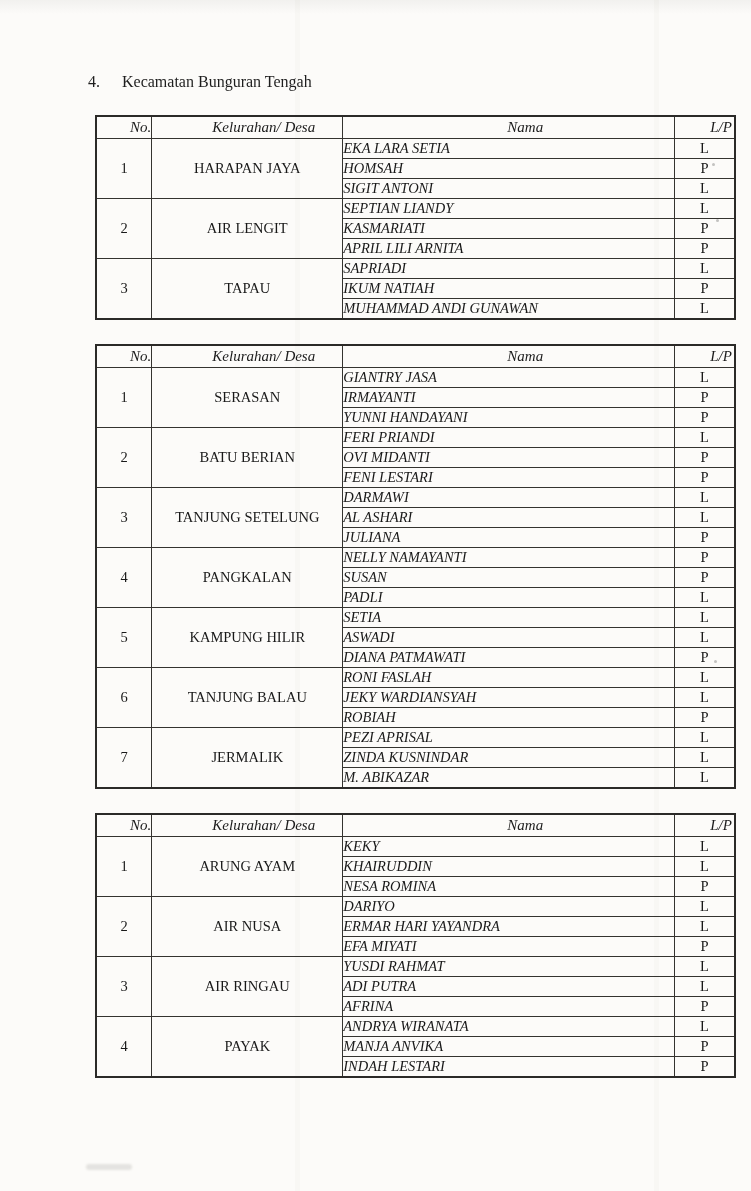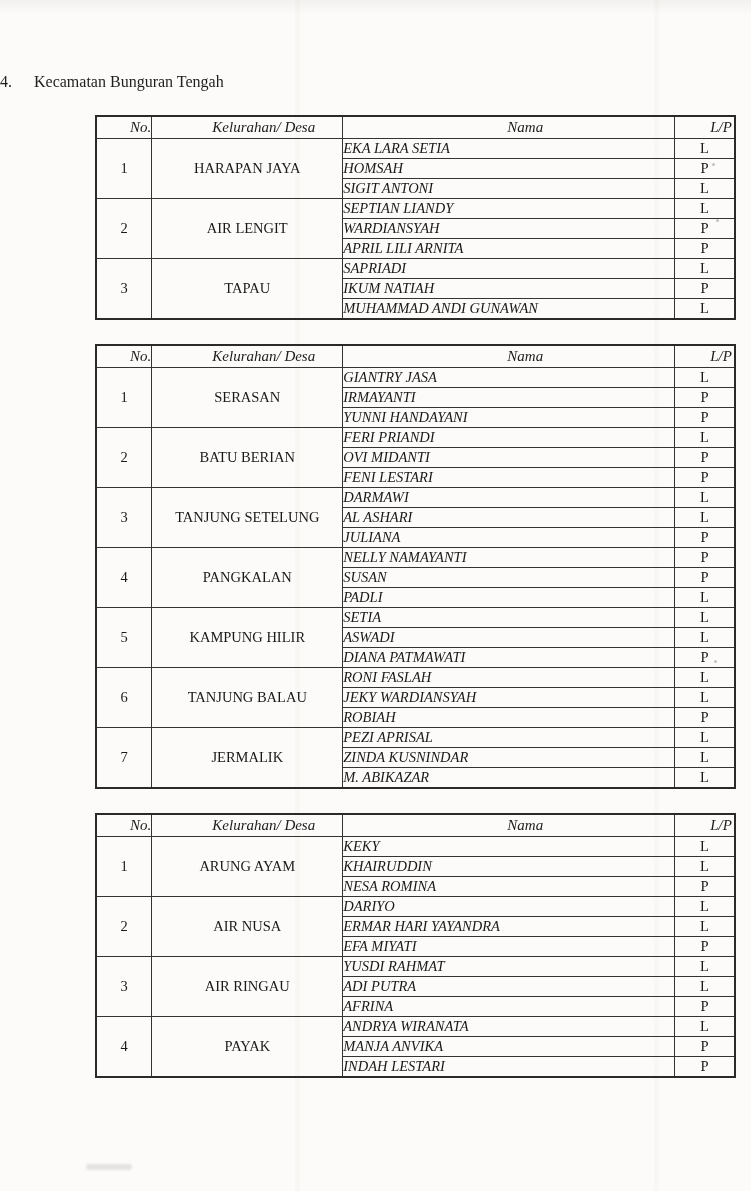--- a/index.html
+++ b/index.html
@@ -29,20 +29,21 @@
     filter:blur(1px);
   }
   .speck { position:absolute; width:3px; height:3px; background:rgba(90,90,85,0.35); border-radius:50%; }
   .speck.k1 { left:712px; top:163px; }
   .speck.k2 { left:716px; top:219px; }
   .speck.k3 { left:714px; top:660px; }
 
   .content { position:relative; }
 
   .section-heading {
+    margin-left:88px;
     font-size:16px;
     line-height:18px;
     color:#1e1e1e;
   }
   .section-heading .heading-number { display:inline-block; width:34px; }
   .sh-1 { padding-top:73px; }
   .sh-2 { margin-top:20px; }
   .sh-3 { margin-top:22px; }
 
   table.roster {
@@ -120,21 +121,21 @@
             <td class="cell-nama">SIGIT ANTONI</td>
             <td class="cell-lp">L</td>
           </tr>
           <tr>
             <td class="cell-no" rowspan="3">2</td>
             <td class="cell-kelurahan" rowspan="3">AIR LENGIT</td>
             <td class="cell-nama">SEPTIAN LIANDY</td>
             <td class="cell-lp">L</td>
           </tr>
           <tr>
-            <td class="cell-nama">WARDIANSYAH</td>
+            <td class="cell-nama">KASMARIATI</td>
             <td class="cell-lp">P</td>
           </tr>
           <tr>
             <td class="cell-nama">APRIL LILI ARNITA</td>
             <td class="cell-lp">P</td>
           </tr>
           <tr>
             <td class="cell-no" rowspan="3">3</td>
             <td class="cell-kelurahan" rowspan="3">TAPAU</td>
             <td class="cell-nama">SAPRIADI</td>

